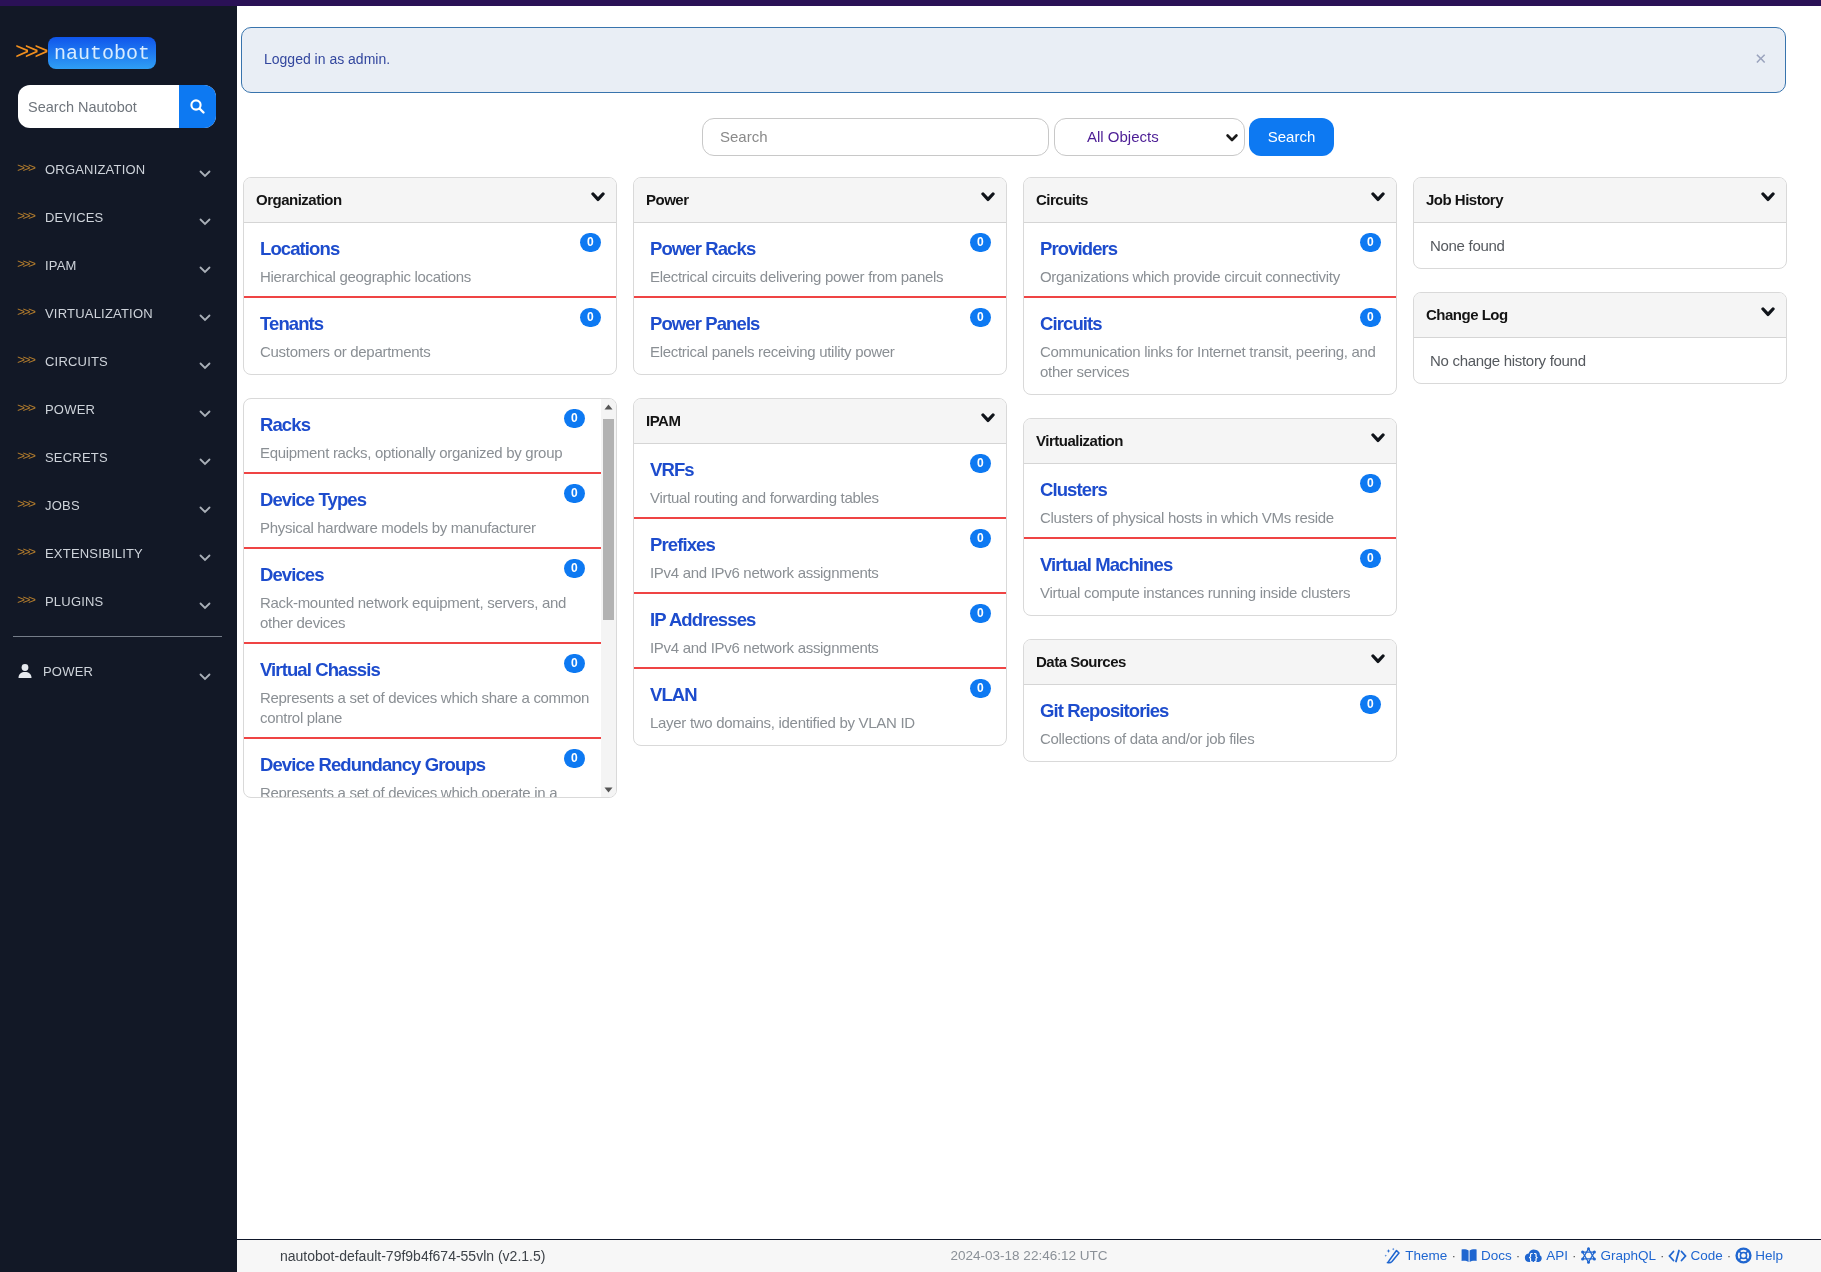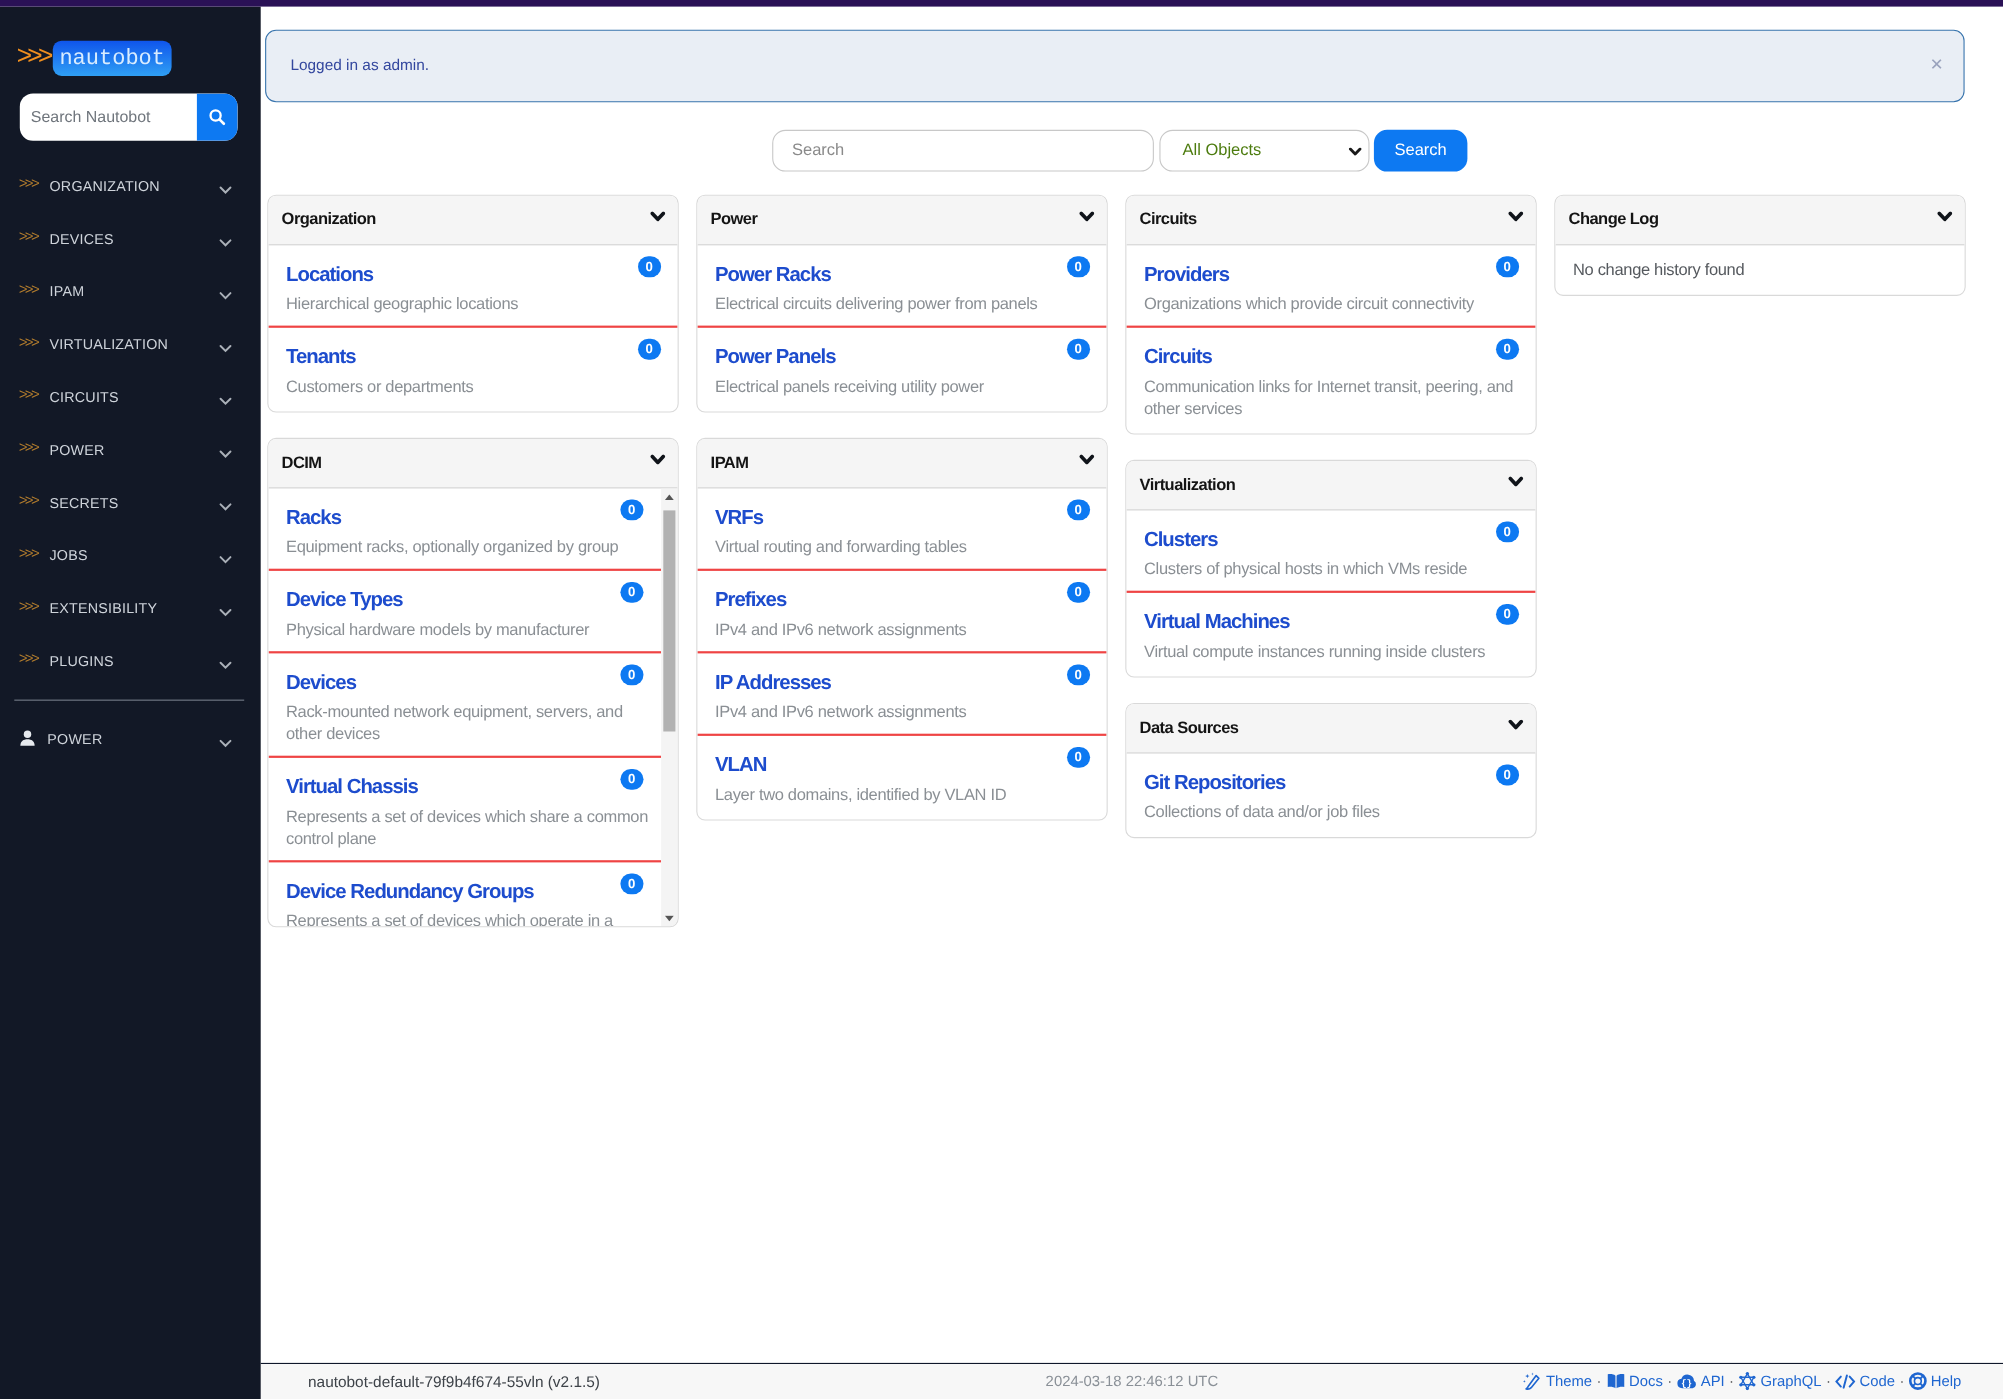--- a/index.html
+++ b/index.html
@@ -32,21 +32,21 @@
 .admin .dchev { position:absolute; right:26px; top:19px; }
 
 
 .content { position:absolute; left:222px; top:6px; width:1792px; height:1266px; background:#fff; }
 .alert { position:absolute; left:19px; top:21px; width:1545px; height:66px; background:#e9eef5; border:1.5px solid #3874ad; border-radius:10px; color:#33479e; font-size:15px; }
 .alert .msg { position:absolute; left:22px; top:23px; font-size:14px; }
 .alert .close { position:absolute; right:18px; top:22px; color:#9aa3bd; font-size:15px; }
 
 .searchrow { position:absolute; left:0px; top:112px; width:1584px; height:38px; }
 .sr-input { position:absolute; left:480px; top:0; width:347px; height:38px; border:1px solid #c8c8c8; border-radius:12px; color:#8a8a8a; font-size:15px; line-height:36px; padding-left:17px; }
-.sr-select { position:absolute; left:832px; top:0; width:191px; height:38px; border:1px solid #c8c8c8; border-radius:12px; color:#4d7c0f; font-size:15px; line-height:36px; padding-left:20px; }
+.sr-select { position:absolute; left:832px; top:0; width:191px; height:38px; border:1px solid #c8c8c8; border-radius:12px; color:#4c1d95; font-size:15px; line-height:36px; padding-left:32px; }
 .sr-select svg { position:absolute; right:6px; top:15px; }
 .sr-btn { position:absolute; left:1027px; top:0; width:85px; height:38px; background:#0d79f2; border-radius:12px; color:#fff; font-size:15px; text-align:center; line-height:38px; }
 
 
 .col { position:absolute; width:374px; }
 .card { border:1px solid #d9d9d9; border-radius:8px; background:#fff; margin-bottom:23px; overflow:hidden; }
 .card-h { height:45px; background:#f5f5f5; border-bottom:1px solid #d5d5d5; position:relative; }
 .card-h .t { position:absolute; left:12px; top:13px; font-size:15px; font-weight:700; color:#141414; letter-spacing:-0.5px; }
 .card-h svg { position:absolute; right:11px; top:14px; }
 .row { position:relative; border-bottom:2px solid #ef4444; padding:14px 16px 9px 16px; }
@@ -203,26 +203,20 @@
             <div class="ds">Hierarchical geographic locations</div>
             <div class="badge">0</div>
           </div>
           <div class="row">
             <div class="lt">Tenants</div>
             <div class="ds">Customers or departments</div>
             <div class="badge">0</div>
           </div>
         </div>
         <div class="card">
-          <div class="card-h">
-            <span class="t">DCIM</span>
-            <svg width="14" height="10" viewBox="0 0 14 10">
-              <path d="M2 2 L7 7.4 L12 2" fill="none" stroke="#10141a" stroke-width="3.3" stroke-linecap="round" stroke-linejoin="round"></path>
-            </svg>
-          </div>
           <div class="dcim-body">
             <div class="dcim-inner">
               <div class="row">
                 <div class="lt">Racks</div>
                 <div class="ds">Equipment racks, optionally organized by group</div>
                 <div class="badge">0</div>
               </div>
               <div class="row">
                 <div class="lt">Device Types</div>
                 <div class="ds">Physical hardware models by manufacturer</div>
@@ -353,20 +347,29 @@
             </svg>
           </div>
           <div class="row">
             <div class="lt">Git Repositories</div>
             <div class="ds">Collections of data and/or job files</div>
             <div class="badge">0</div>
           </div>
         </div>
       </div>
       <div class="col" style="left:1191px; top:171px;">
+        <div class="card">
+          <div class="card-h">
+            <span class="t">Job History</span>
+            <svg width="14" height="10" viewBox="0 0 14 10">
+              <path d="M2 2 L7 7.4 L12 2" fill="none" stroke="#10141a" stroke-width="3.3" stroke-linecap="round" stroke-linejoin="round"></path>
+            </svg>
+          </div>
+          <div class="simple-row">None found</div>
+        </div>
         <div class="card">
           <div class="card-h">
             <span class="t">Change Log</span>
             <svg width="14" height="10" viewBox="0 0 14 10">
               <path d="M2 2 L7 7.4 L12 2" fill="none" stroke="#10141a" stroke-width="3.3" stroke-linecap="round" stroke-linejoin="round"></path>
             </svg>
           </div>
           <div class="simple-row">No change history found</div>
         </div>
       </div>

